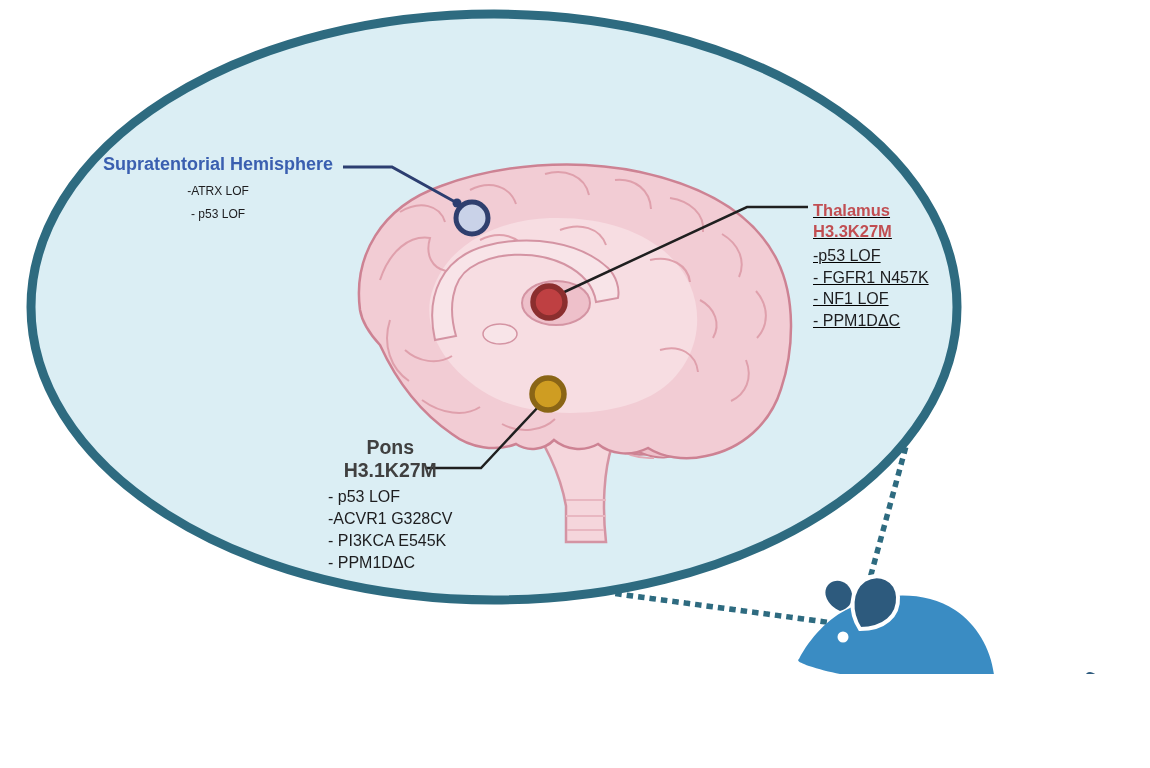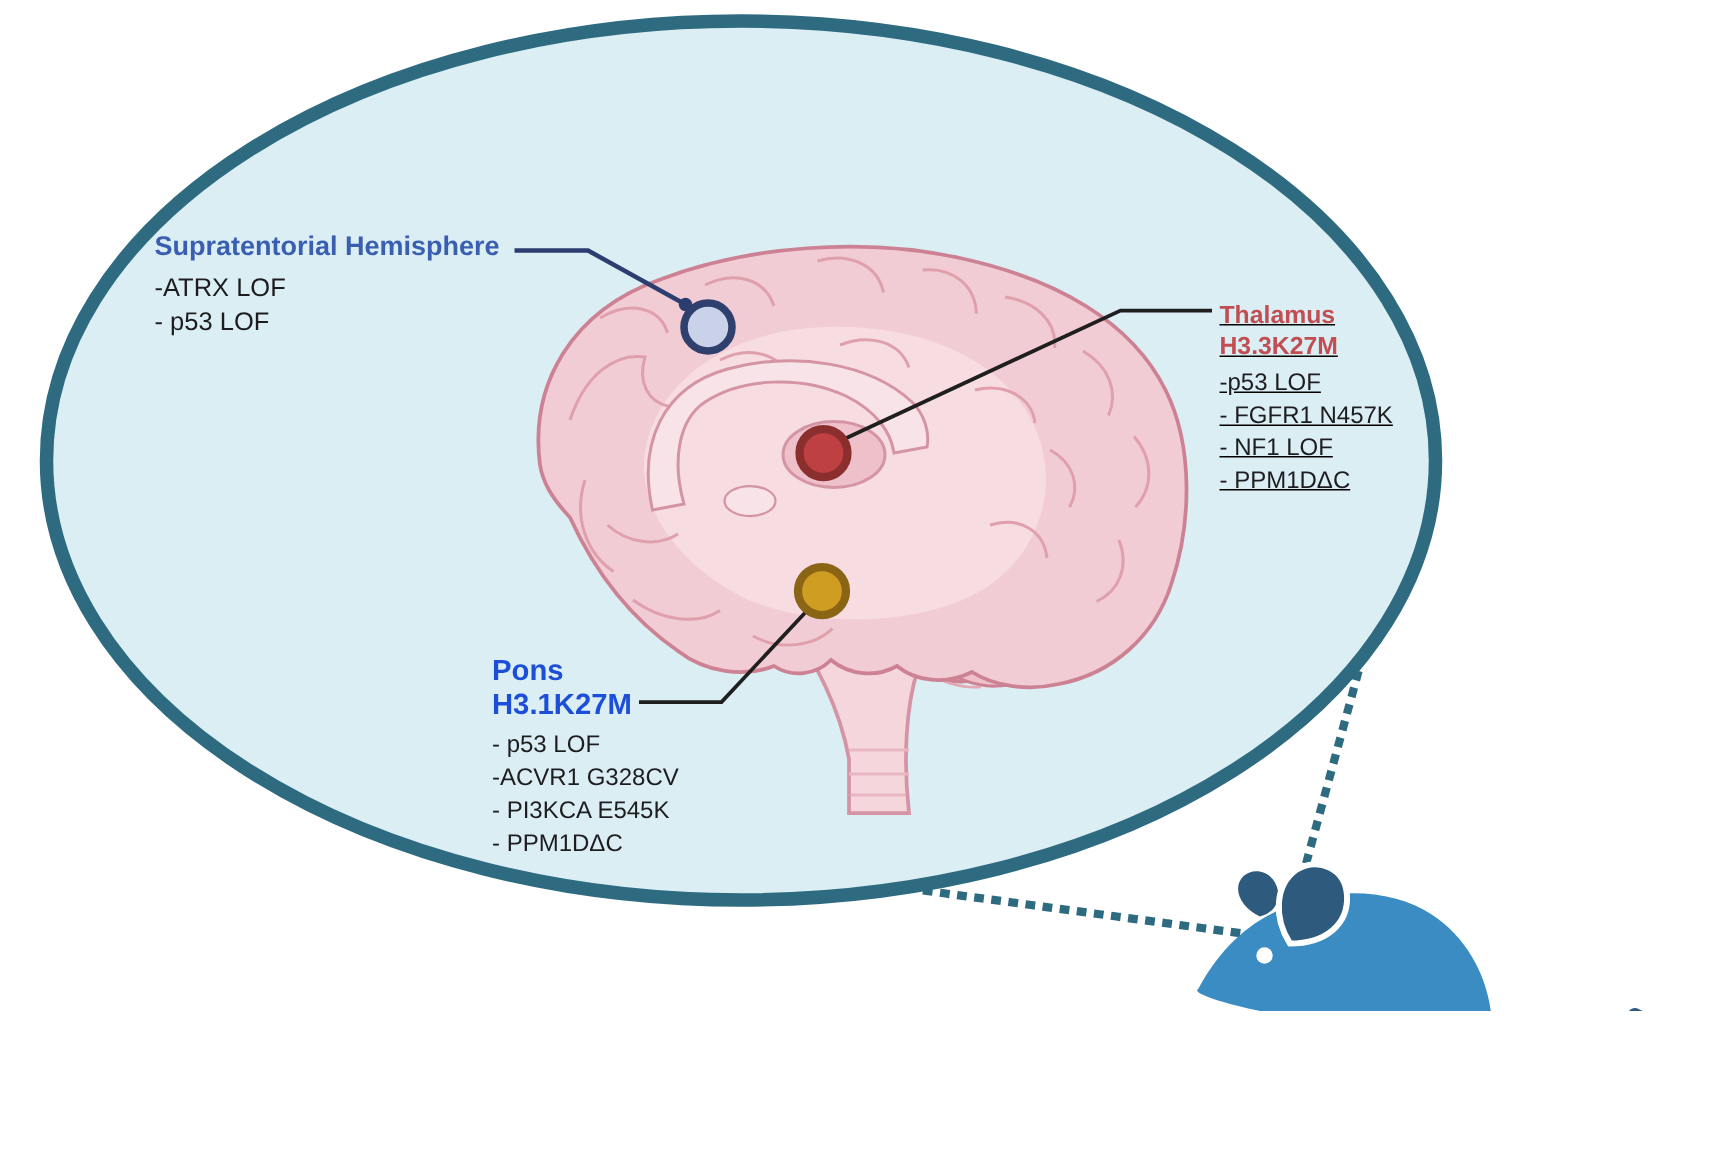--- a/index.html
+++ b/index.html
@@ -11,29 +11,29 @@
   svg.scene { position:absolute; left:0; top:0; }
 
   .label-block { position:absolute; }
   .label-block .heading { font-weight:bold; white-space:pre; }
   .label-block .mut { color:#1d1d1f; white-space:pre; }
 
   .supra { left:103px; top:153px; }
   .supra .heading { color:#3a5fb0; font-size:18px; line-height:22px; }
   .supra .heading.indent { padding-left:5px; }
   .supra .muts { margin-top:5px; }
-  .supra .mut { font-size:17px; line-height:23px; }
+  .supra .mut { font-size:12px; line-height:23px;text-align:center; }
 
   .thal { left:813px; top:200px;text-decoration:underline; }
   .thal .heading { color:#c14e52; font-size:16.5px; line-height:21px; }
   .thal .muts { margin-top:3px; }
   .thal .mut { font-size:16px; line-height:21.5px; }
 
   .pons { left:328px; top:436px; }
-  .pons .heading { color:#1d4ed8; font-size:19.5px; line-height:23px; }
+  .pons .heading { color:#404040; font-size:19.5px; line-height:23px;text-align:center; }
   .pons .muts { margin-top:4px; }
   .pons .mut { font-size:16px; line-height:22px; }
 </style>
 </head>
 <body>
 
 <div class="stage">
 
 <svg class="scene" width="1150" height="768" viewBox="0 0 1150 768">
 

